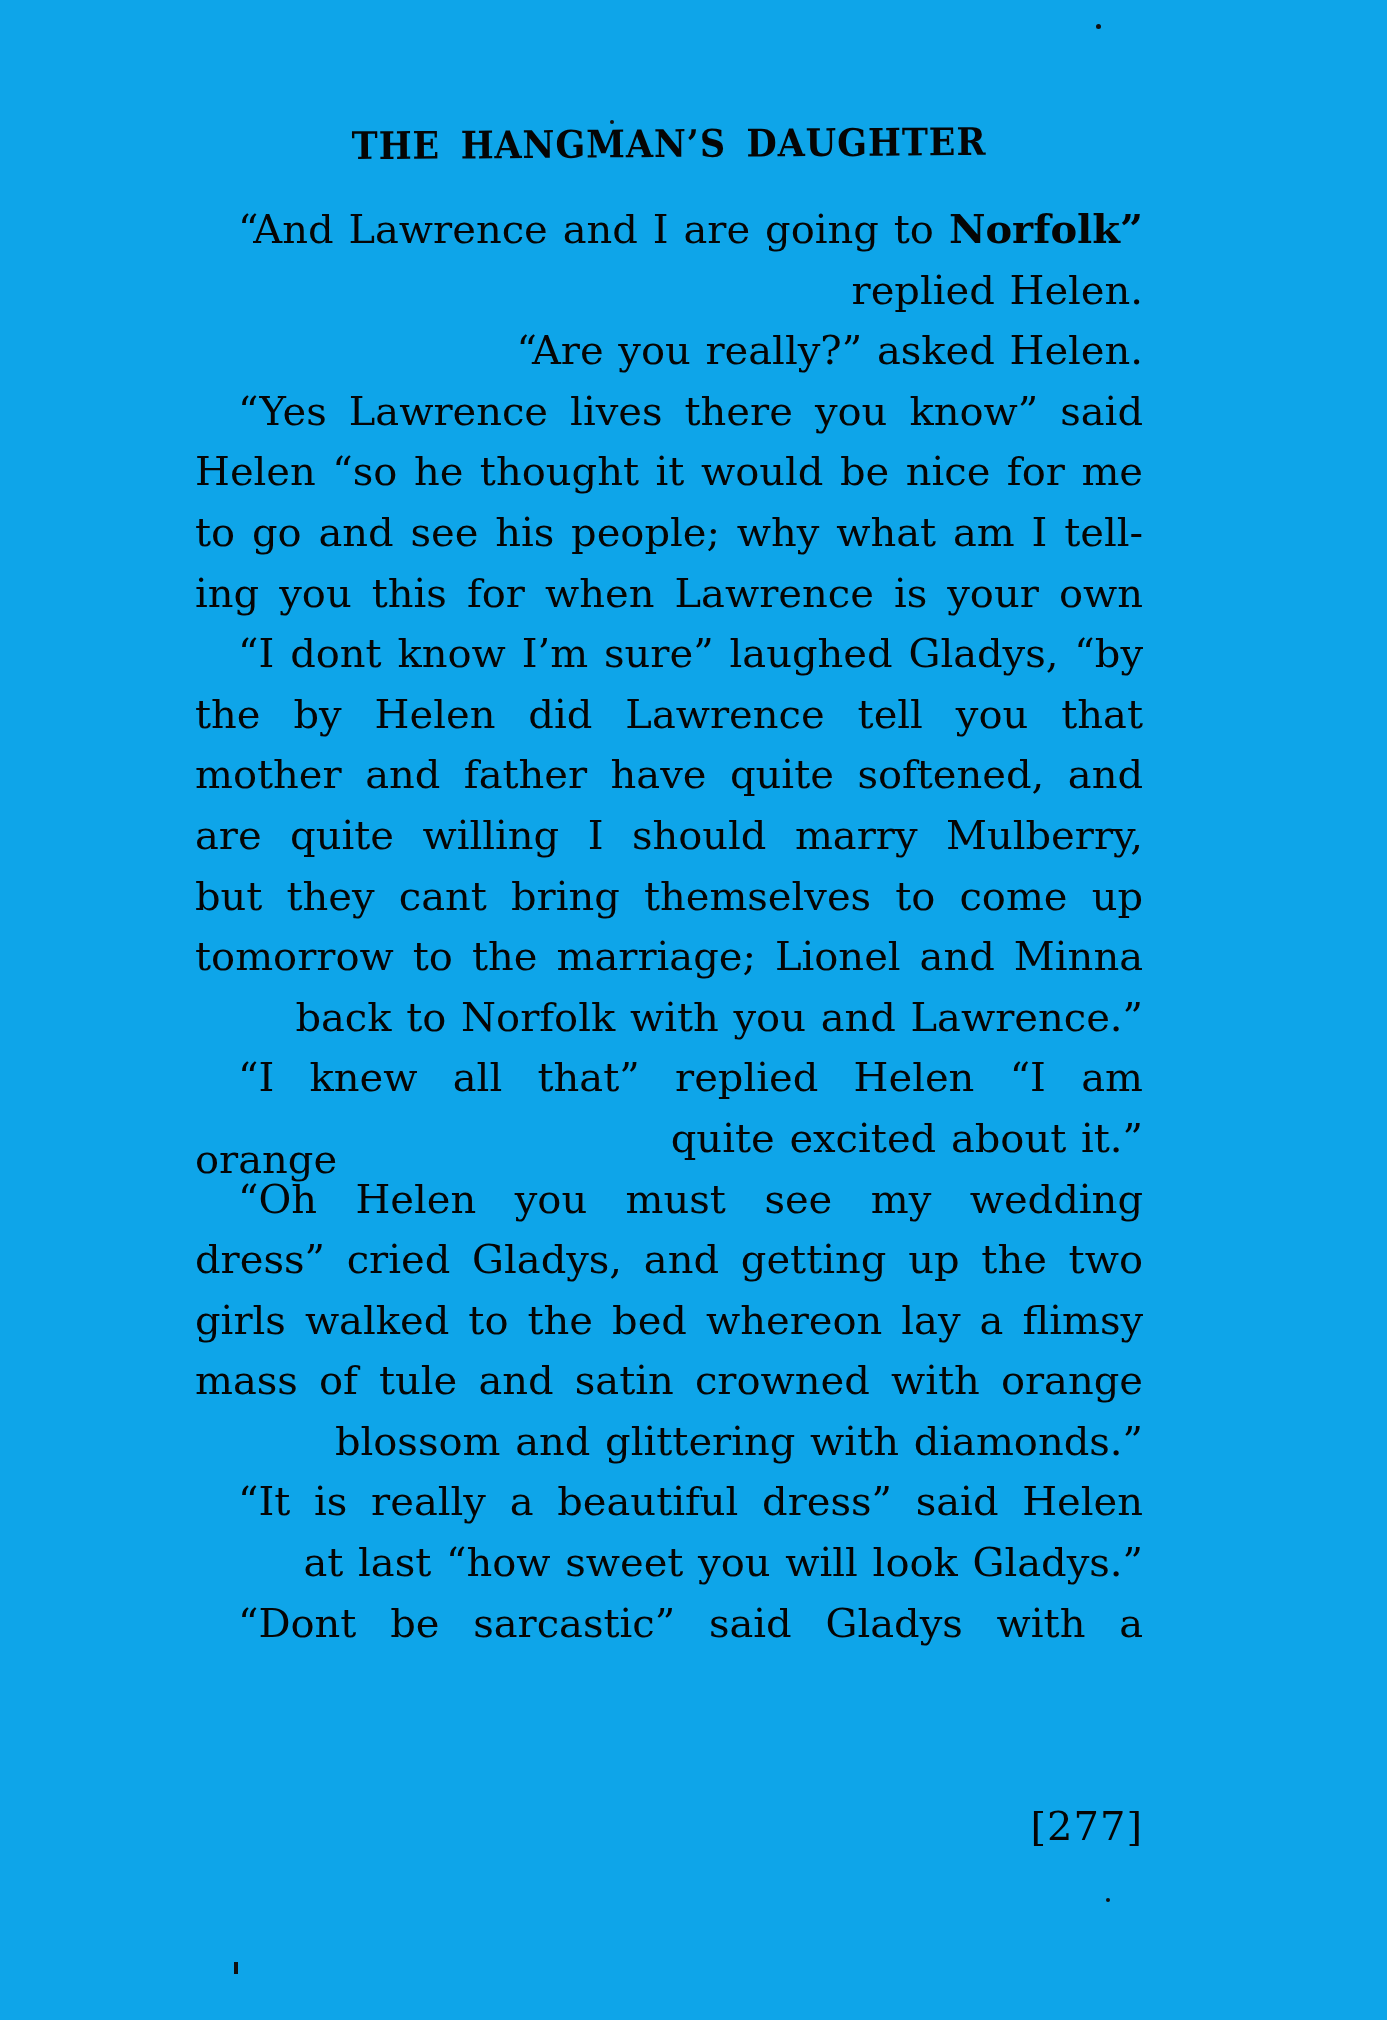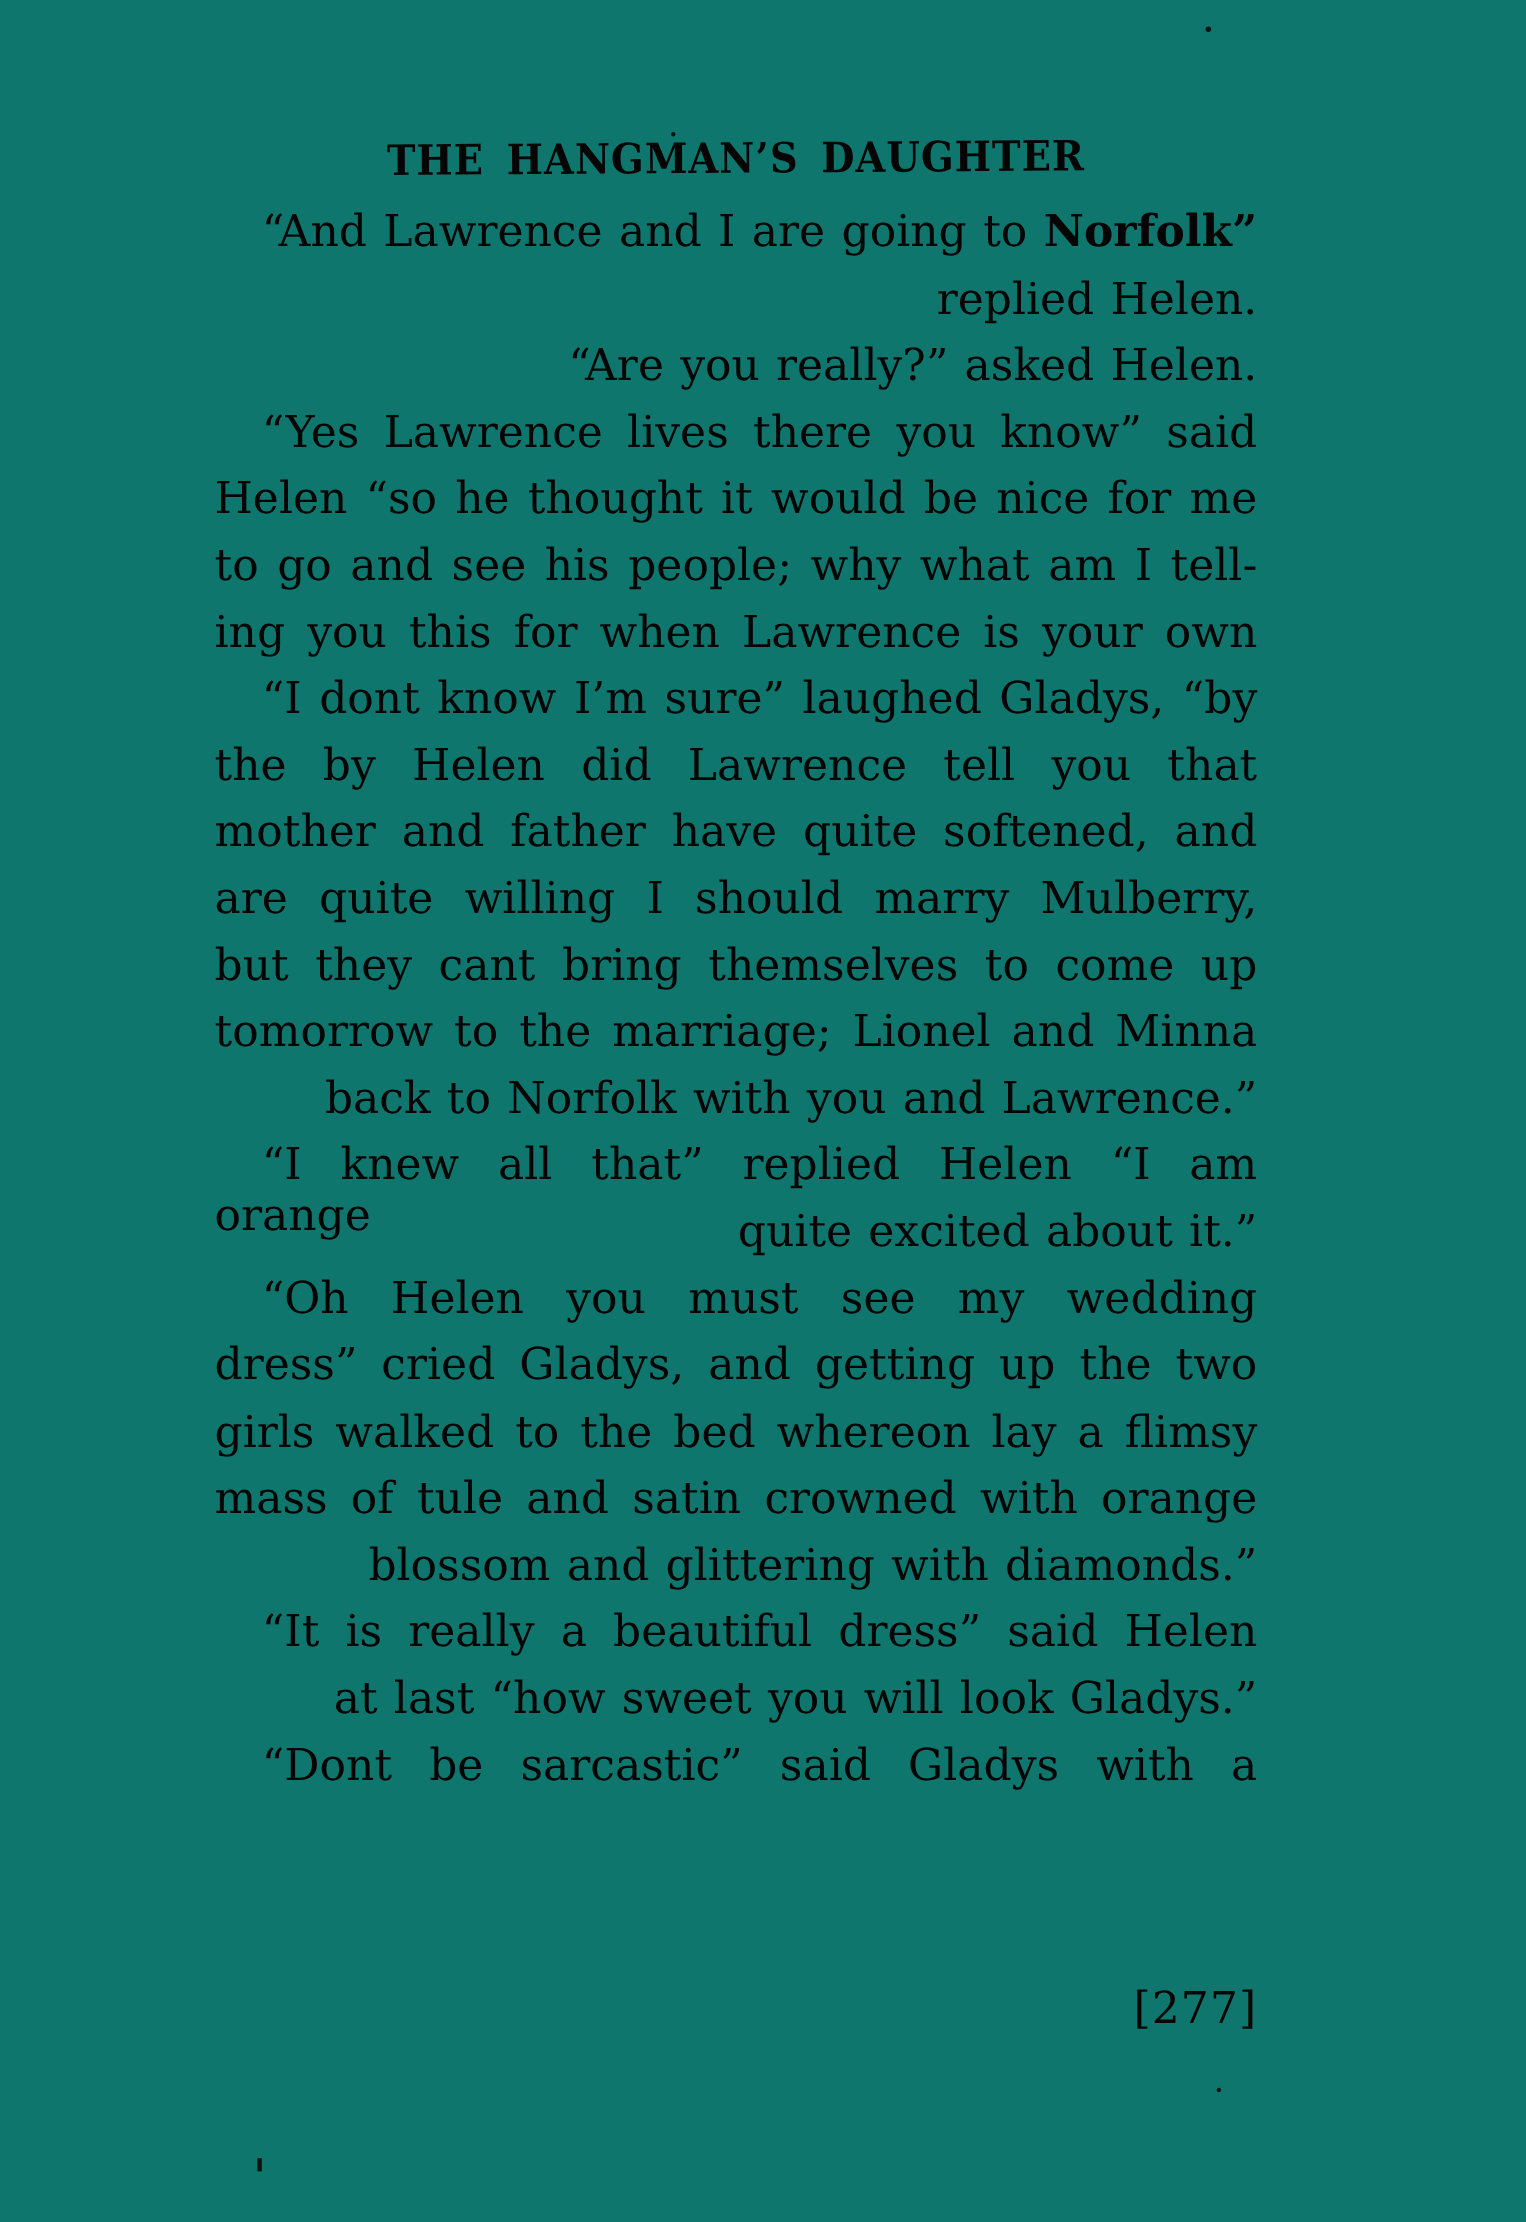--- a/index.html
+++ b/index.html
@@ -1,35 +1,35 @@
 <!DOCTYPE html>
 <html><head>
 <meta charset="utf-8">
 <style>
   html,body{margin:0;padding:0;background:#ffffff;}
   .page{
     position:relative;
     width:1387px;height:2020px;
-    background:#0f766e;
+    background:#0ea5e9;
     font-family:"DejaVu Serif","Liberation Serif",serif;
     color:#050505;
     overflow:hidden;
   }
   .header{
     position:absolute;left:195px;top:121px;width:948px;
     text-align:center;
     font-size:38px;font-weight:700;
     letter-spacing:1px;word-spacing:8px;
     white-space:nowrap;
     transform:scaleX(.92) rotate(-0.35deg);
     transform-origin:50% 50%;
   }
   .body-text{
     position:absolute;left:195px;top:188px;width:948px;
-    font-size:40px;line-height:46px;
+    font-size:40px;line-height:82px;
     word-spacing:2px;
   }
   .line{height:60.6px;text-align:right;}
   .line.just{text-align:justify;text-align-last:justify;}
   .line.ind{text-indent:43px;}
   .b{font-weight:700;}
   .folio{
     position:absolute;left:195px;top:1796px;width:948px;
     text-align:right;font-size:40px;line-height:60.6px;
     letter-spacing:1px;

